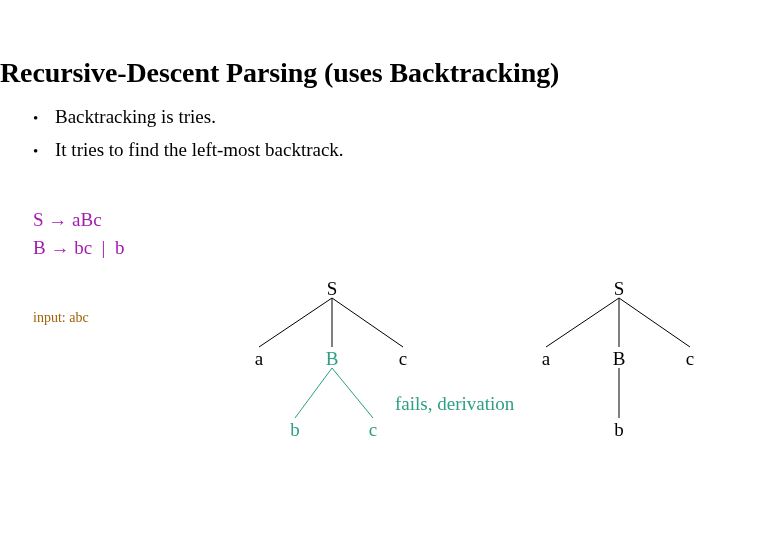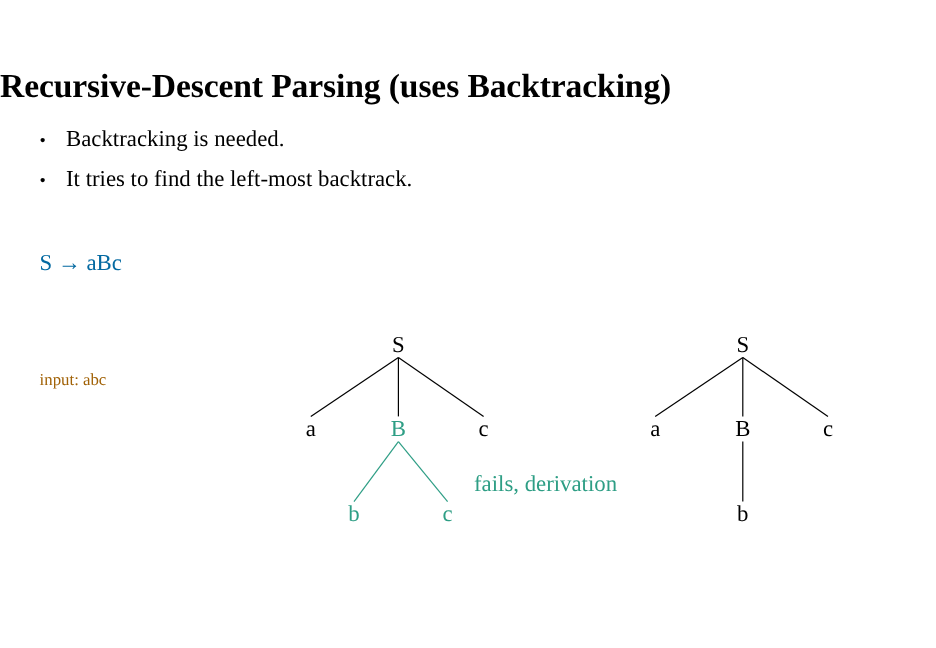--- a/index.html
+++ b/index.html
@@ -67,21 +67,21 @@
   
   #grammar {
     position: absolute;
     left: 33px;
     top: 206px;
   }
   .grammar-row {
     font-size: 19px;
     line-height: 28px;
     white-space: pre;
-    color: #0369a1;
+    color: #a21caf;
   }
 
   
   #input-label {
     position: absolute;
     left: 33px;
     top: 310px;
     font-size: 14px;
     color: #a16207;
     white-space: nowrap;
@@ -138,30 +138,31 @@
 </head>
 <body>
 
 <div id="slide">
 
   <div id="title">Recursive-Descent Parsing (uses Backtracking)</div>
 
   <div id="bullets">
     <div class="bullet-row">
       <span class="bullet-mark">•</span>
-      <span class="bullet-text">Backtracking is needed.</span>
+      <span class="bullet-text">Backtracking is tries.</span>
     </div>
     <div class="bullet-row">
       <span class="bullet-mark">•</span>
       <span class="bullet-text">It tries to find the left-most backtrack.</span>
     </div>
   </div>
 
   <div id="grammar">
     <div class="grammar-row">S → aBc</div>
+    <div class="grammar-row">B → bc  |  b</div>
   </div>
 
   <div id="input-label">input: abc</div>
 
   <div id="trees">
     <svg class="tree-svg" id="tree-edges" viewBox="0 0 780 540">
         <line x1="332" y1="298" x2="259" y2="347" stroke="#000000" stroke-width="1"></line>
         <line x1="332" y1="298" x2="332" y2="347" stroke="#000000" stroke-width="1"></line>
         <line x1="332" y1="298" x2="403" y2="347" stroke="#000000" stroke-width="1"></line>
         <line x1="332" y1="368" x2="295" y2="418" stroke="#2E9E85" stroke-width="1"></line>

